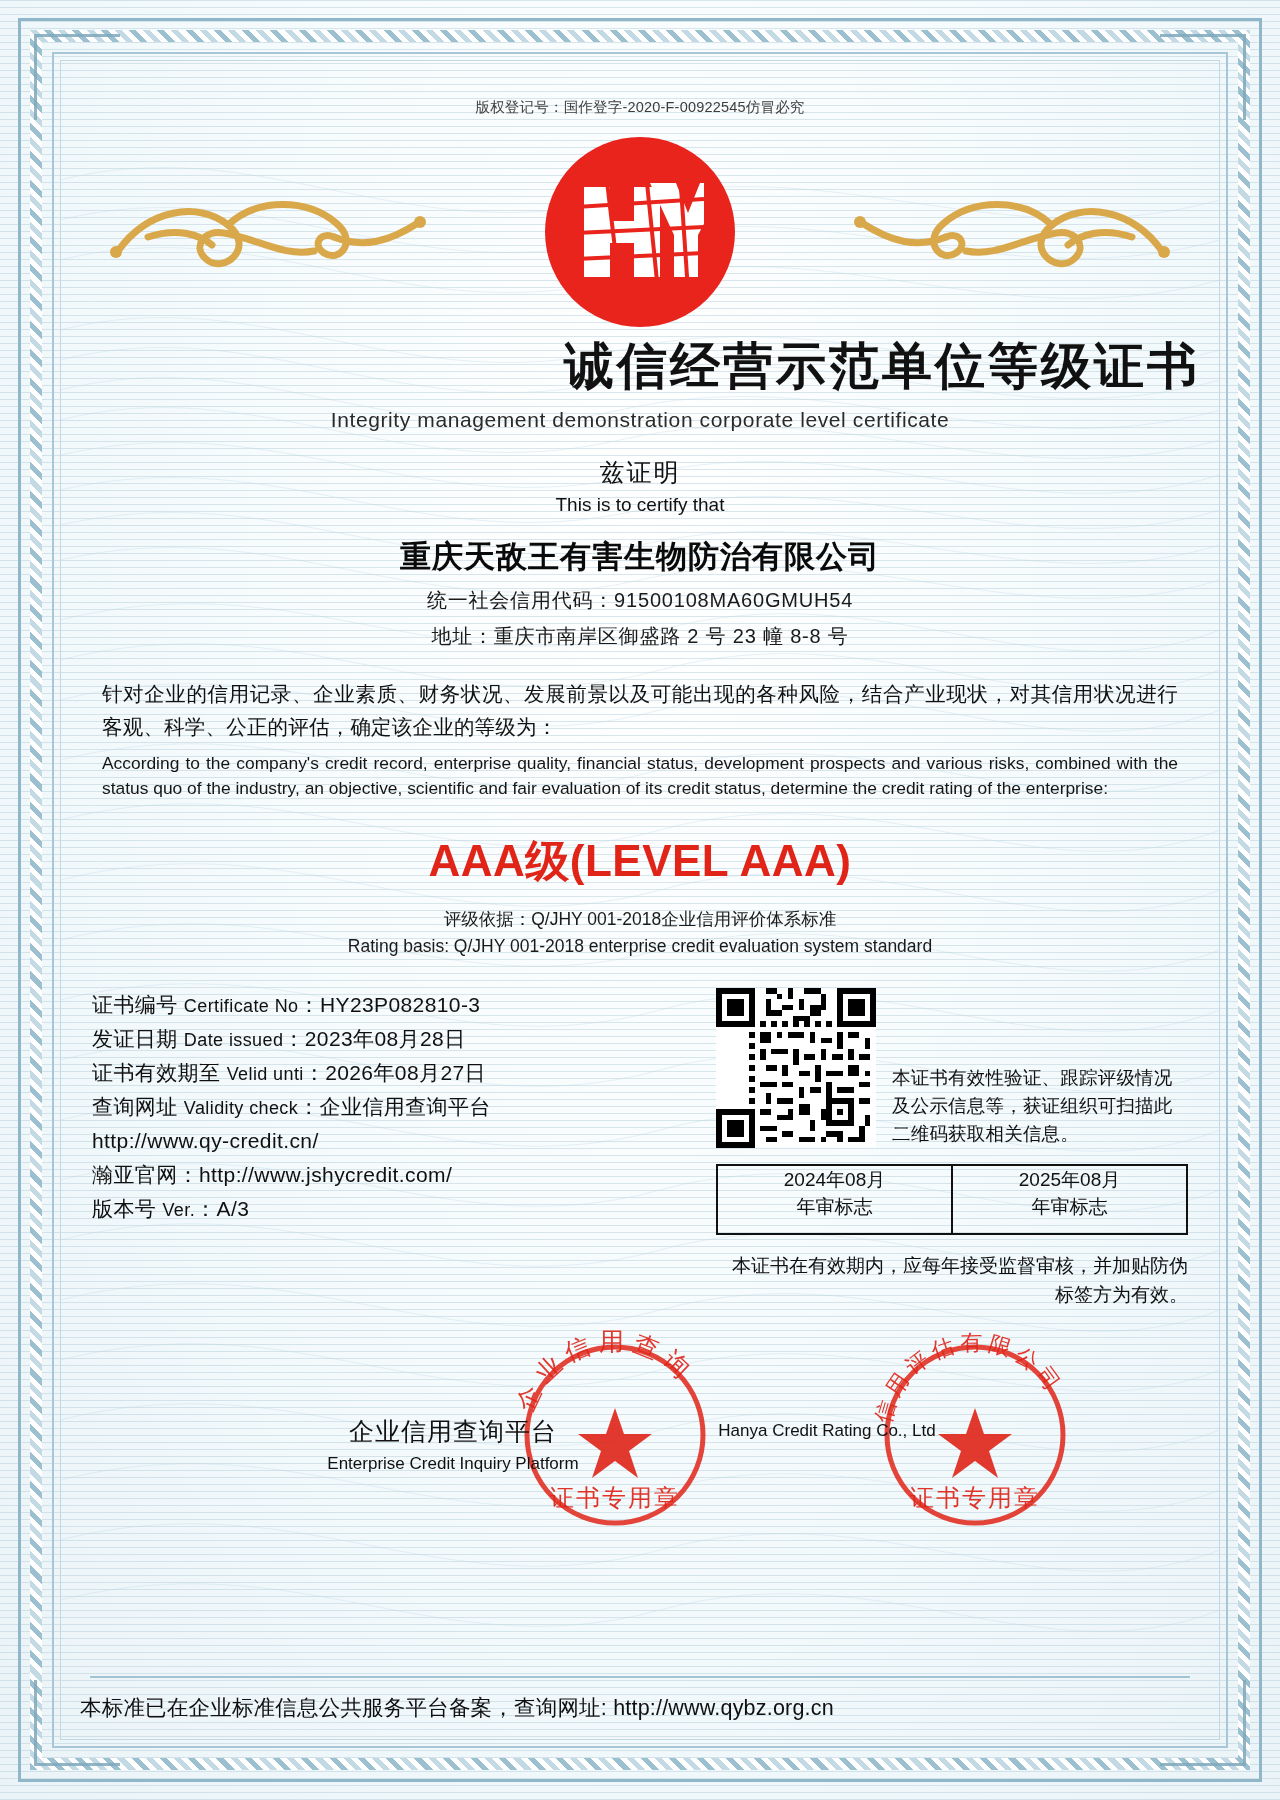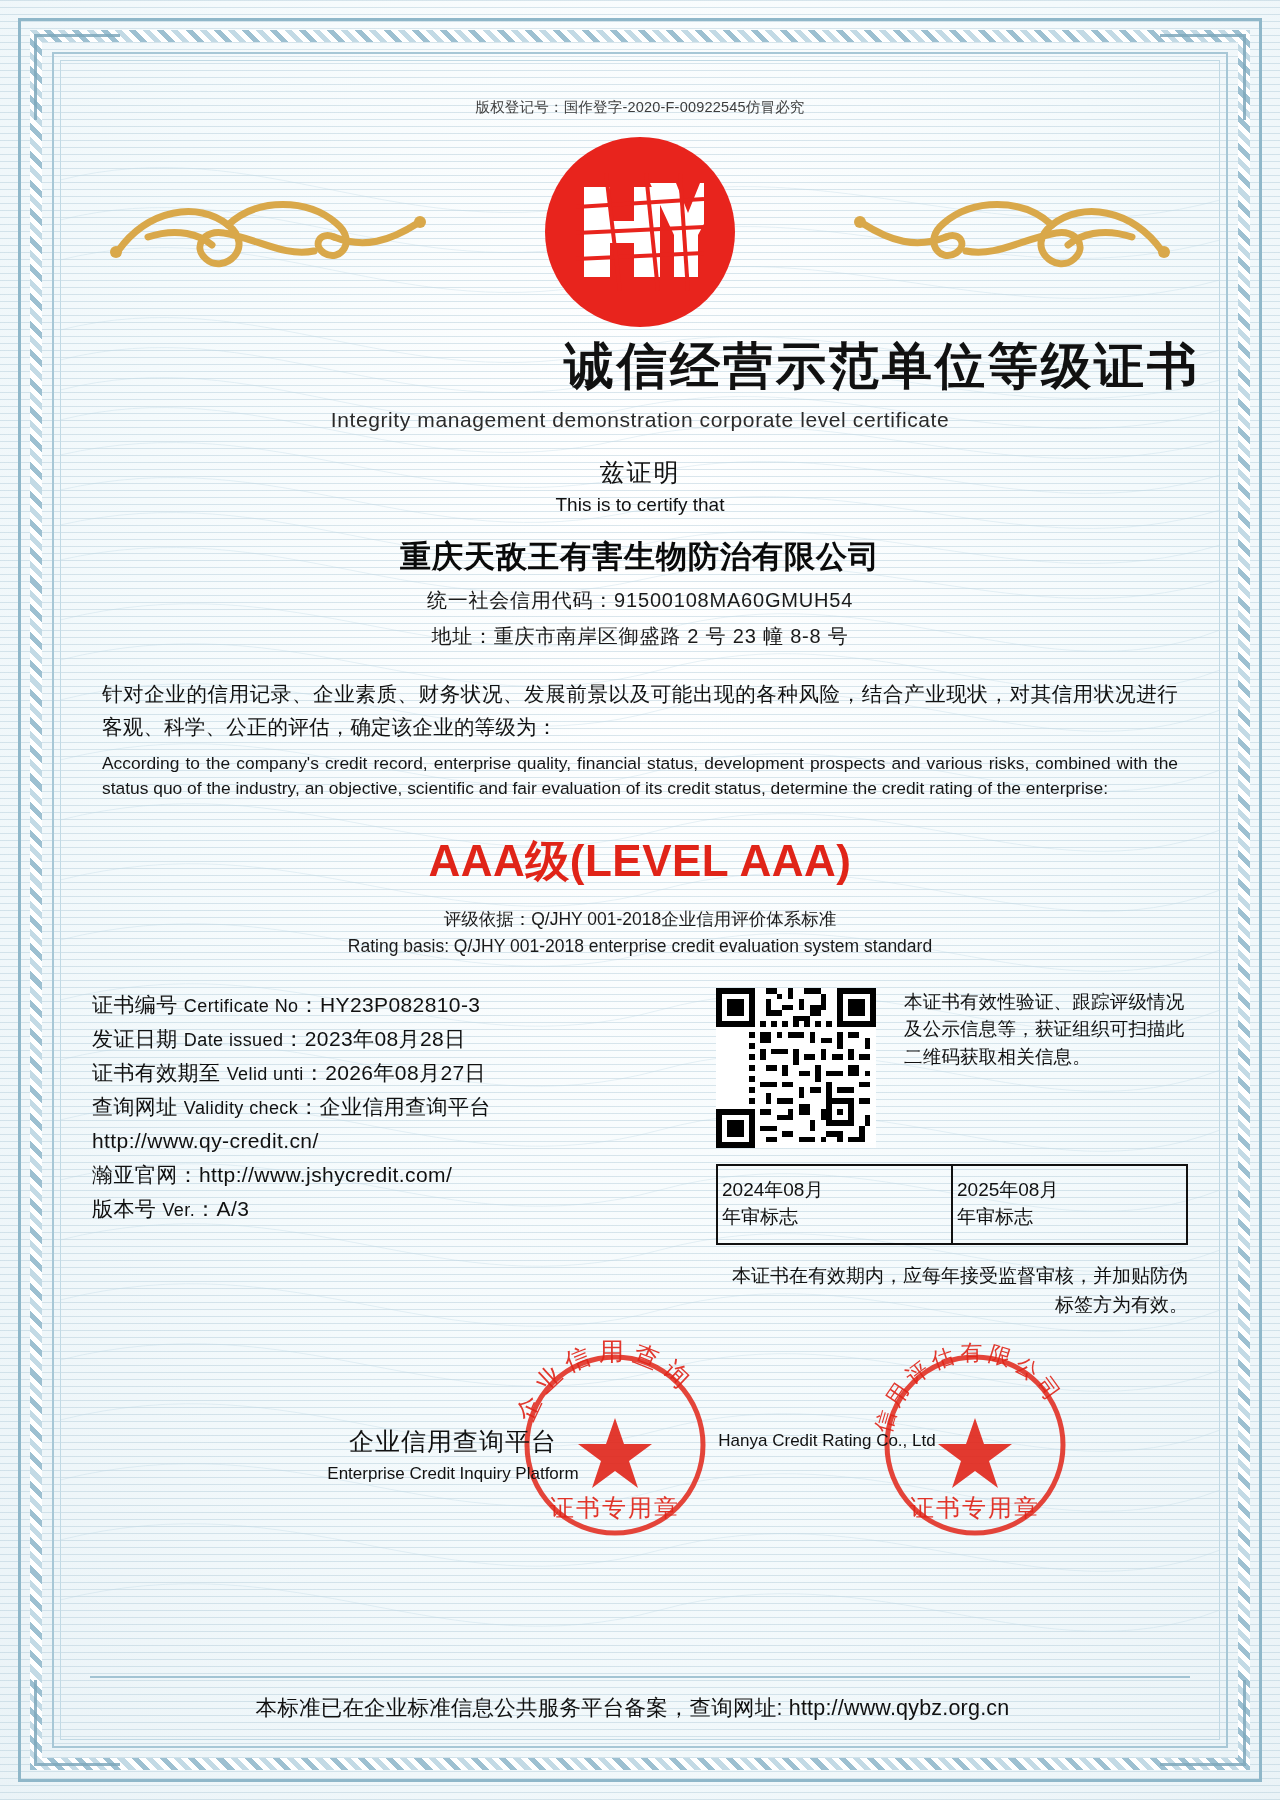--- a/index.html
+++ b/index.html
@@ -204,42 +204,42 @@
   .field {
     font-size: 21px;
     color: #101010;
     line-height: 1.62;
     letter-spacing: .4px;
     white-space: nowrap;
   }
   .field .lbl-cn { font-size: 21px; }
   .field .lbl-en { font-size: 18px; }
 
-  .qr-row { display: flex; gap: 28px; align-items: flex-start; }
+  .qr-row { display: flex; gap: 16px; align-items: flex-end; }
   .qr {
     width: 160px; height: 160px;
     flex: none;
     background: #fff;
   }
   .qr-note {
     font-size: 18.5px;
     color: #101010;
     line-height: 1.5;
     letter-spacing: .2px;
   }
   .stamp-boxes {
     display: flex;
     margin-top: 16px;
     border: 2px solid #111;
     width: 100%;
   }
   .stamp-box {
     flex: 1;
-    text-align: left;
-    padding: 10px 4px 12px 4px;
+    text-align: center;
+    padding: 0 4px 12px 4px;
     font-size: 19px;
     color: #111;
     line-height: 1.45;
   }
   .stamp-box + .stamp-box { border-left: 2px solid #111; }
   .annual-note {
     margin-top: 16px;
     font-size: 19px;
     color: #101010;
     line-height: 1.55;
@@ -278,21 +278,21 @@
   }
   .org .en {
     font-size: 17px;
     color: #111;
     margin-top: 6px;
   }
 
   .footer-note {
     position: absolute;
     left: 0; right: 15px; bottom: 8px;
-    text-align: center;
+    text-align: left;
     font-size: 21.5px;
     color: #101010;
     letter-spacing: .2px;
   }
   .footer-rule {
     position: absolute;
     left: 10px; right: 10px; bottom: 52px;
     border-top: 2px solid #8fb7c9;
     opacity: .8;
   }

